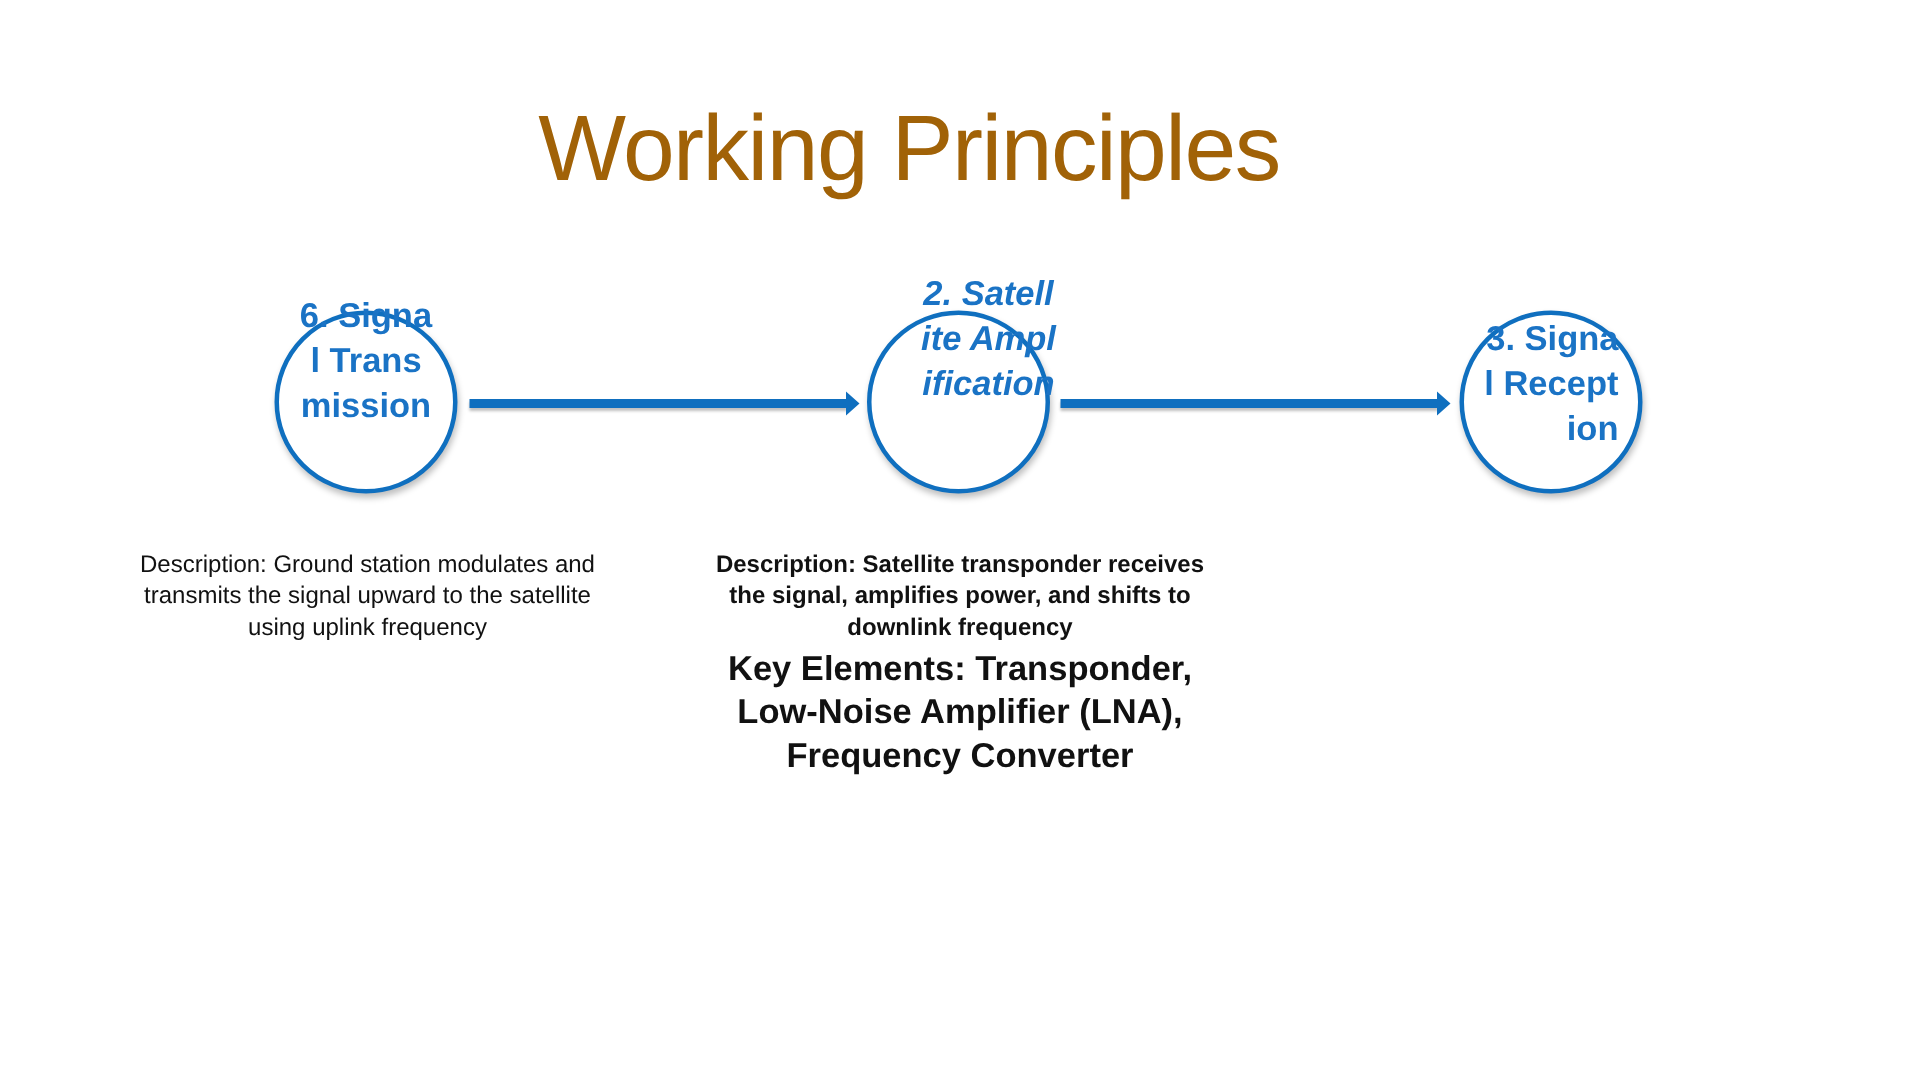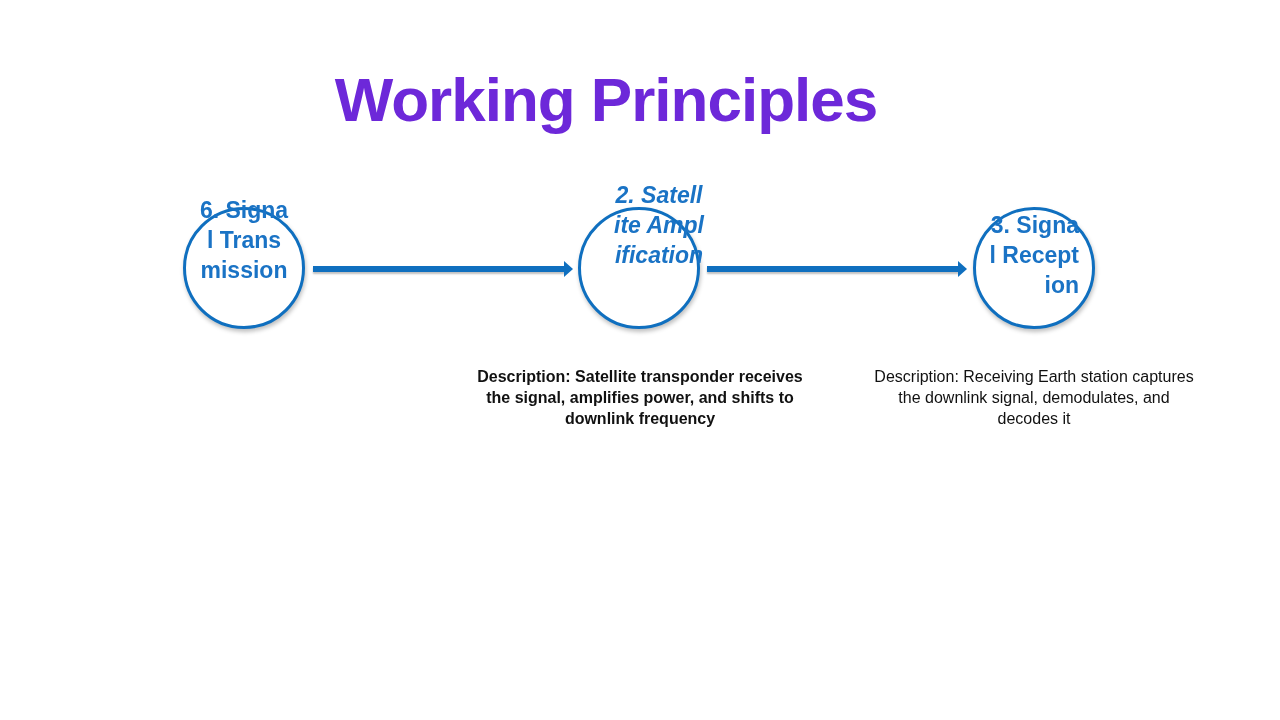--- a/index.html
+++ b/index.html
@@ -14,22 +14,22 @@
       overflow: hidden;
       font-family: "Liberation Sans", "DejaVu Sans", sans-serif;
     }
     .title {
       position: absolute;
       left: 0;
       top: 62px;
       width: 1212px;
       text-align: center;
       font-size: 62px;
-      font-weight: 700;
-      color: #6d28d9;
+      font-weight: 400;
+      color: #a16207;
       letter-spacing: -1px;
       line-height: 76px;
     }
     .circle {
       position: absolute;
       width: 122px;
       height: 122px;
       border: 3px solid #0f6fbf;
       border-radius: 50%;
       box-sizing: border-box;
@@ -91,21 +91,22 @@
 
 <div class="circle" style="left:578px; top:207px;"></div>
 <div class="circle-label" style="left:614px; top:180px;font-style:italic;">2. Satellite Amplification</div>
 
 <div class="arrow" style="left:707px; top:266px; width:252px;"></div>
 
 <div class="circle" style="left:973px; top:207px;"></div>
 <div class="circle-label" style="left:989px; top:210px;text-align:right;">3. Signal Reception</div>
 
 <div class="desc-block" style="left:80px; top:366px;">
+  <div class="desc">Description: Ground station modulates and transmits the signal upward to the satellite using uplink frequency</div>
 </div>
 
 <div class="desc-block" style="left:475px; top:366px;font-weight:bold;">
   <div class="desc">Description: Satellite transponder receives the signal, amplifies power, and shifts to downlink frequency</div>
+  <div class="key">Key Elements: Transponder, Low-Noise Amplifier (LNA), Frequency Converter</div>
 </div>
 
 <div class="desc-block" style="left:869px; top:366px;">
-  <div class="desc">Description: Receiving Earth station captures the downlink signal, demodulates, and decodes it</div>
 </div>
 
 </body></html>

